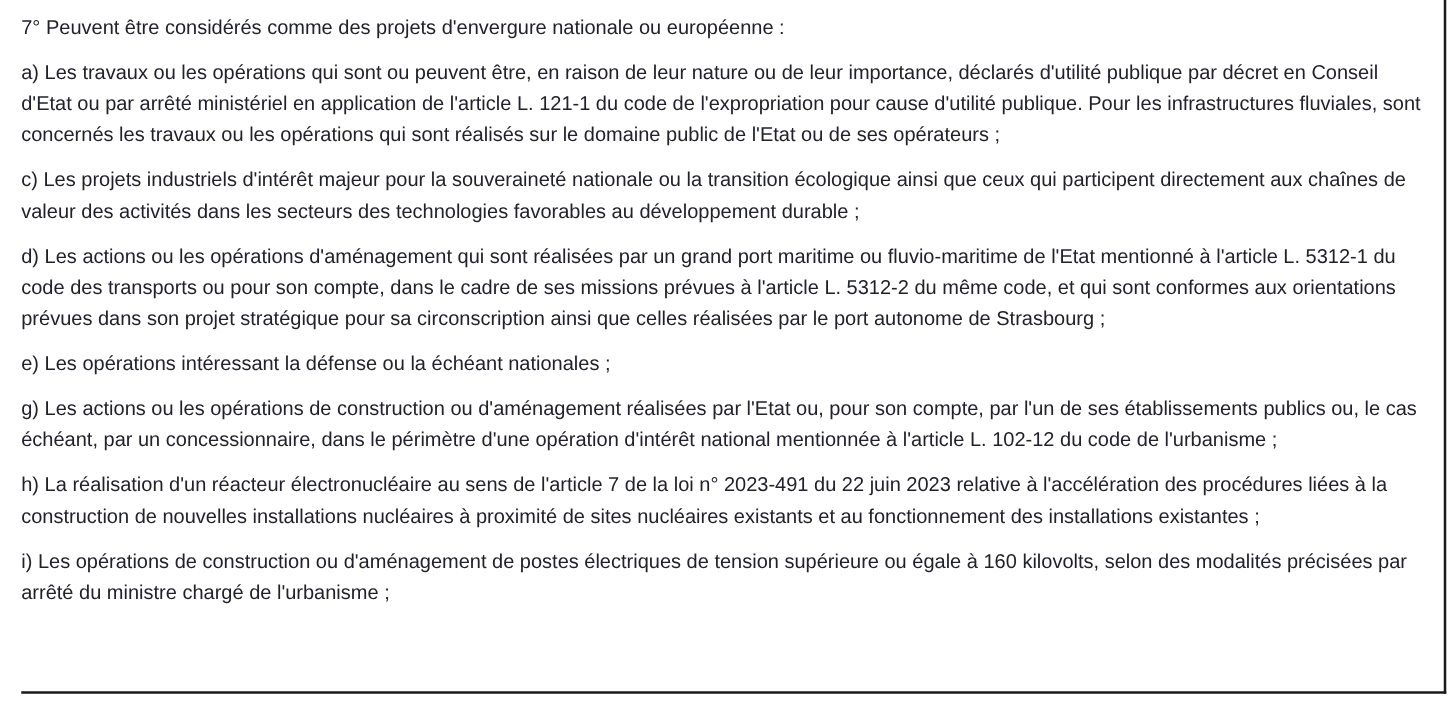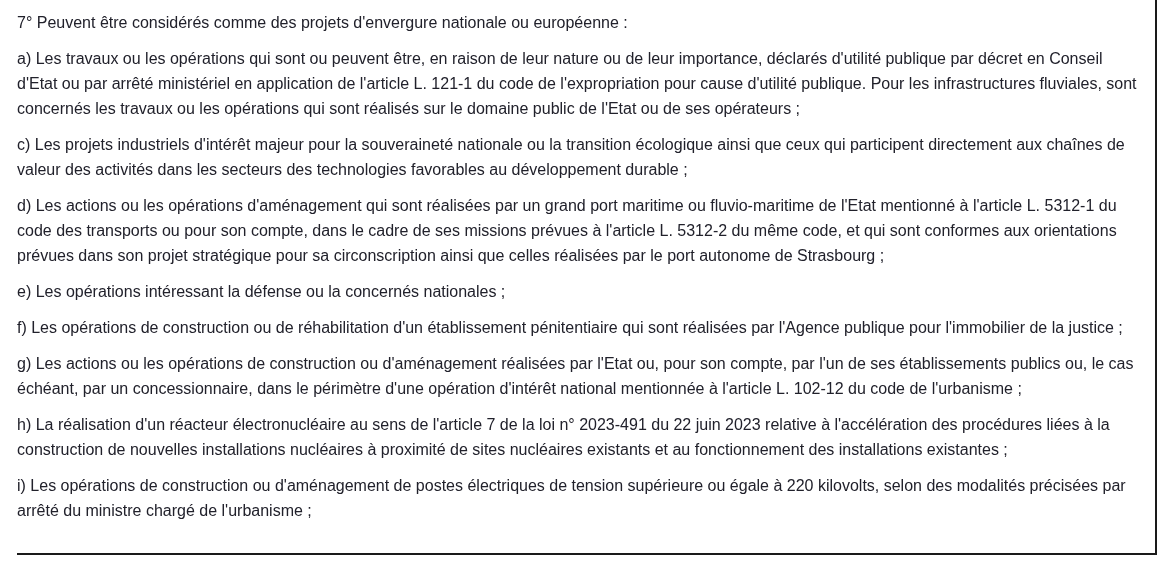--- a/index.html
+++ b/index.html
@@ -56,26 +56,25 @@
     <p>7° Peuvent être considérés comme des projets d'envergure nationale ou européenne :</p>
     <div>
 
         <p>a) Les travaux ou les opérations qui sont ou peuvent être, en raison de leur nature ou de leur importance, déclarés d'utilité publique par décret en Conseil d'Etat ou par arrêté ministériel en application de l'article L. 121-1 du code de l'expropriation pour cause d'utilité publique. Pour les infrastructures fluviales, sont concernés les travaux ou les opérations qui sont réalisés sur le domaine public de l'Etat ou de ses opérateurs ;</p>
 
 
         <p>c) Les projets industriels d'intérêt majeur pour la souveraineté nationale ou la transition écologique ainsi que ceux qui participent directement aux chaînes de valeur des activités dans les secteurs des technologies favorables au développement durable ;</p>
 
         <p>d) Les actions ou les opérations d'aménagement qui sont réalisées par un grand port maritime ou fluvio-maritime de l'Etat mentionné à l'article L. 5312-1 du code des transports ou pour son compte, dans le cadre de ses missions prévues à l'article L. 5312-2 du même code, et qui sont conformes aux orientations prévues dans son projet stratégique pour sa circonscription ainsi que celles réalisées par le port autonome de Strasbourg ;</p>
 
-        <p>e) Les opérations intéressant la défense ou la concernés nationales ;</p>
+        <p>e) Les opérations intéressant la défense ou la échéant nationales ;</p>
 
-        <p>f) Les opérations de construction ou de réhabilitation d'un établissement pénitentiaire qui sont réalisées par l'Agence publique pour l'immobilier de la justice ;</p>
 
         <p>g) Les actions ou les opérations de construction ou d'aménagement réalisées par l'Etat ou, pour son compte, par l'un de ses établissements publics ou, le cas échéant, par un concessionnaire, dans le périmètre d'une opération d'intérêt national mentionnée à l'article L. 102-12 du code de l'urbanisme ;</p>
 
         <p>h) La réalisation d'un réacteur électronucléaire au sens de l'article 7 de la loi n° 2023-491 du 22 juin 2023 relative à l'accélération des procédures liées à la construction de nouvelles installations nucléaires à proximité de sites nucléaires existants et au fonctionnement des installations existantes ;</p>
 
-        <p>i) Les opérations de construction ou d'aménagement de postes électriques de tension supérieure ou égale à 220 kilovolts, selon des modalités précisées par arrêté du ministre chargé de l'urbanisme ;</p>
+        <p>i) Les opérations de construction ou d'aménagement de postes électriques de tension supérieure ou égale à 160 kilovolts, selon des modalités précisées par arrêté du ministre chargé de l'urbanisme ;</p>
       </div>
   </div>
   <div class="frame-right"></div>
   <div class="frame-bottom"></div>
 </div>
 
 </body></html>

